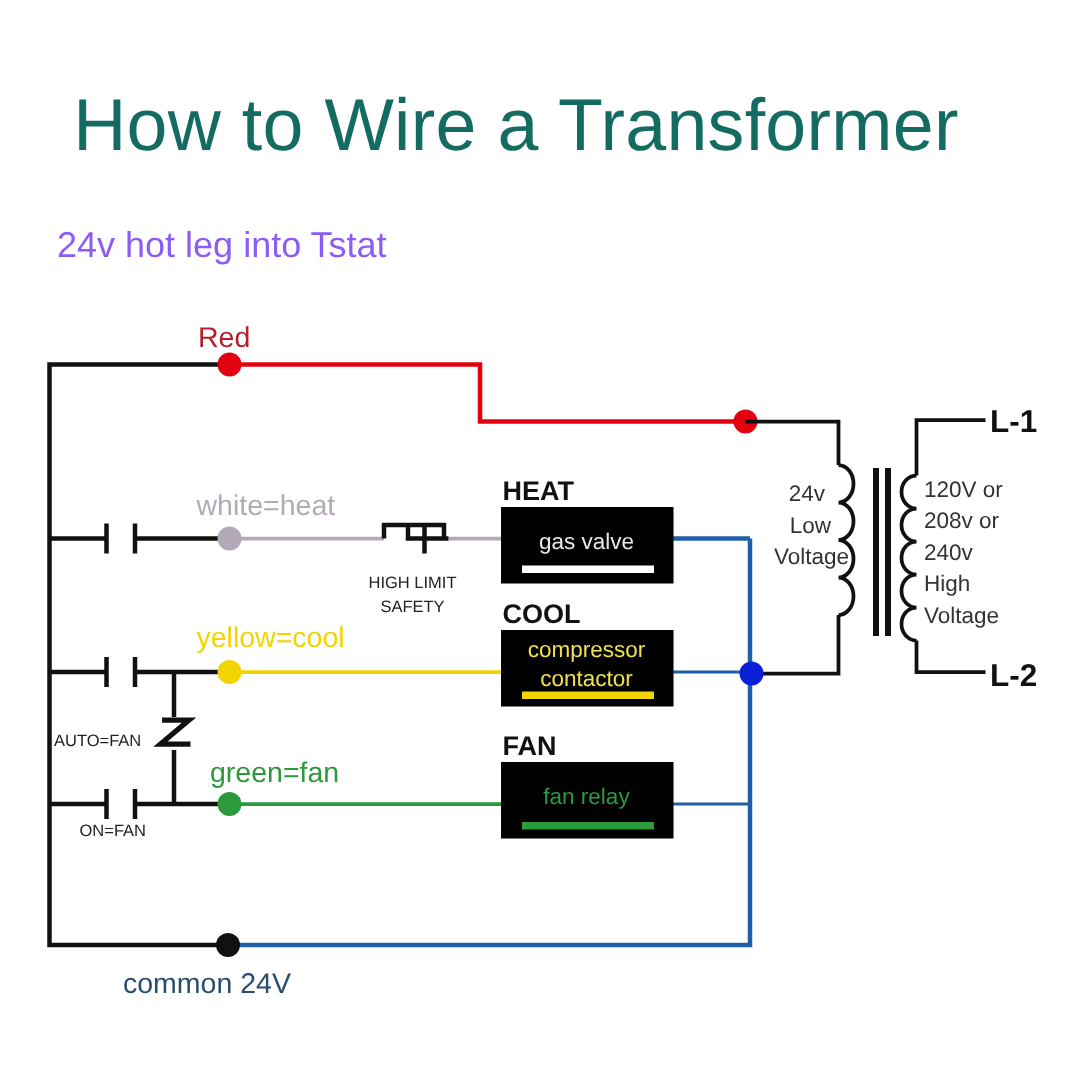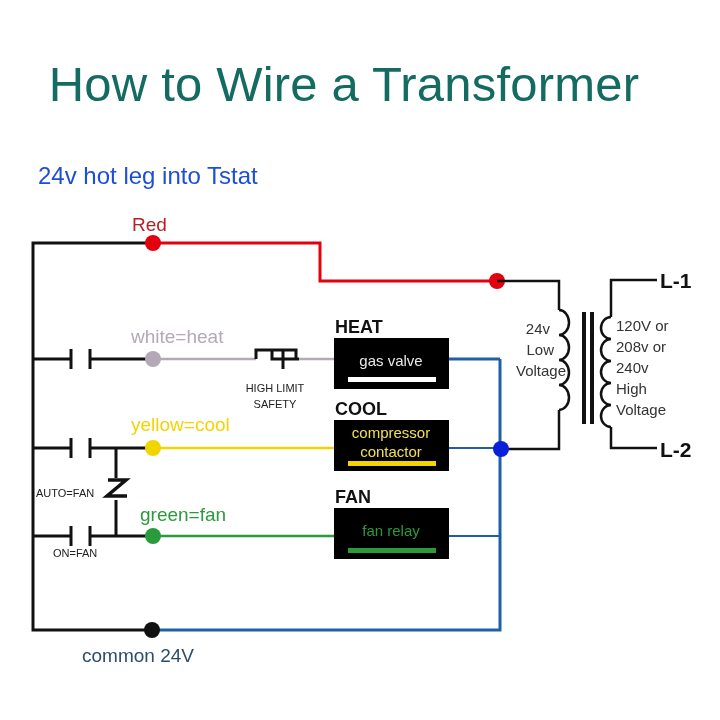--- a/index.html
+++ b/index.html
@@ -1,18 +1,18 @@
 <!DOCTYPE html>
 <html><head>
   <meta charset="utf-8">
   <style>
     html, body { margin: 0; padding: 0; background: #ffffff; }
     body { width: 720px; height: 720px; position: relative; overflow: hidden; font-family: "Liberation Sans", sans-serif; }
     .title { position: absolute; left: 0; width: 688px; top: 56px; text-align: center; font-size: 49px; color: #136b62; letter-spacing: 0.2px; }
-    .subtitle { position: absolute; left: 38px; top: 162px; font-size: 24px; color: #1d4ed8; }
+    .subtitle { position: absolute; left: 38px; top: 150px; font-size: 24px; color: #8b5cf6; }
     svg { position: absolute; left: 0; top: 0; }
     .lbl { font-family: "Liberation Sans", sans-serif; }
     .bold-lbl { font-family: "Liberation Sans", sans-serif; font-weight: bold; }
   </style>
 </head>
 <body>
 
 <div class="title">How to Wire a Transformer</div>
 <div class="subtitle">24v hot leg into Tstat</div>
 

